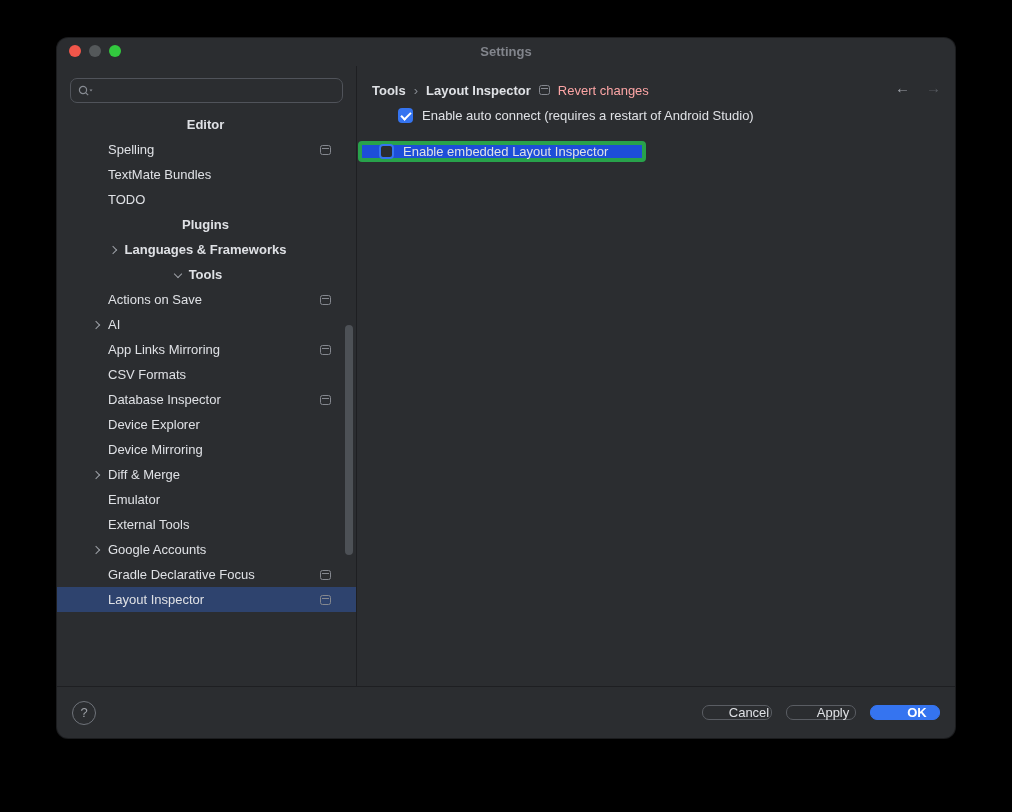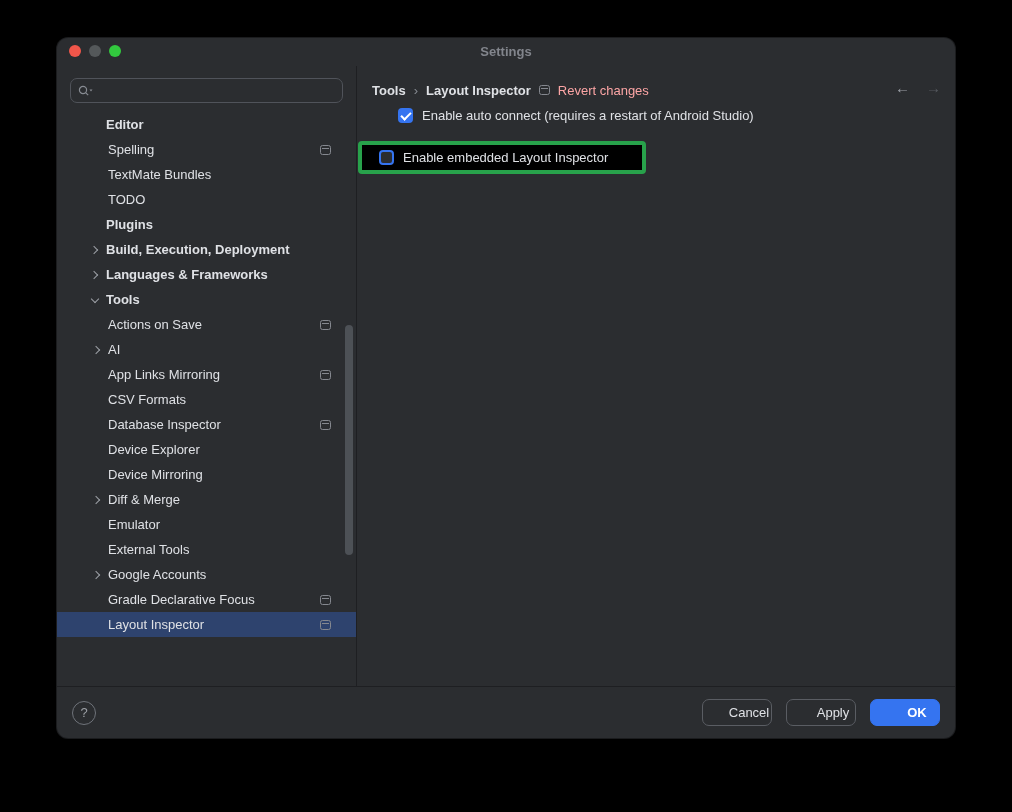--- a/index.html
+++ b/index.html
@@ -29,21 +29,21 @@
   
   .search-box { margin:12px 13px 10px; height:25px; border:1px solid #50535a;
     border-radius:7px; display:flex; align-items:center; padding:0 7px; gap:3px; }
   .search-box svg { flex:0 0 auto; }
   .search-box input { flex:1; background:transparent; border:none; outline:none;
     color:#dfe1e5; font:inherit; min-width:0; }
 
   
   .tree { position:absolute; left:0; right:0; top:46px; bottom:0; overflow:hidden; }
   .row { height:25px; display:flex; align-items:center; padding-right:25px; cursor:default; }
-  .row.top   { padding-left:30px; font-weight:700; }
+  .row.top   { padding-left:4px; font-weight:700;justify-content:center; }
   .row.child { padding-left:32px;text-align:right; }
   .slot { width:16px; height:16px; flex:0 0 auto; display:flex; align-items:center; justify-content:center; margin-right:3px; }
   .chev { width:6px; height:6px; border-right:1.5px solid #9da0a6; border-bottom:1.5px solid #9da0a6; }
   .chev.right { transform:rotate(-45deg); margin-left:-2px; }
   .chev.down  { transform:rotate(45deg); margin-top:-2px; }
   .row .lbl { white-space:nowrap; }
   .row.selected { background:#2e436e; }
   .proj-icon { margin-left:auto; flex:0 0 auto; width:11px; height:10px;
     border:1px solid #85888f; border-radius:2.5px; position:relative; }
   .proj-icon::after { content:""; position:absolute; left:1px; right:1px; top:2px;
@@ -65,32 +65,32 @@
   .arrow-fwd  { color:#56595f; }
 
   .opt-row { position:absolute; display:flex; align-items:center; gap:9px; }
   .opt-row.first { left:21px; top:42px;padding-left:20px; }
   .cb { width:15px; height:15px; border-radius:4px; flex:0 0 auto; position:relative; }
   .cb.checked { background:#3574f0; }
   .cb.checked::after { content:""; position:absolute; left:5px; top:2px; width:4px; height:8px;
     border-right:2px solid #fff; border-bottom:2px solid #fff; transform:rotate(45deg); }
   .cb.unchecked { background:#2b2d30; border:2px solid #3574f0; }
 
-  .green-box { position:absolute; left:1px; top:75px; width:288px; height:33px;
-    border:4px solid #28a24b; border-radius:4px; background:#000000;
+  .green-box { position:absolute; left:1px; top:75px; width:288px; height:21px;
+    border:4px solid #28a24b; border-radius:4px; background:#1d4ed8;
     display:flex; align-items:center; gap:9px; padding-left:17px; }
 
   
   .footer { flex:0 0 52px; border-top:1px solid #1e1f22; display:flex; align-items:center;
     padding:0 15px; }
   .help-circle { width:24px; height:24px; border:1px solid #6f737a; border-radius:50%;
     color:#9da0a6; display:flex; align-items:center; justify-content:center;
     font-size:13px; cursor:pointer; }
   .btn-group { margin-left:auto; display:flex; gap:14px; }
-  .btn { min-width:70px; height:27px; border-radius:7px; font:inherit;
+  .btn { min-width:70px; height:15px; border-radius:7px; font:inherit;
     display:flex; align-items:center; justify-content:center; cursor:pointer;padding-left:24px; }
   .btn.ghost { background:transparent; border:1px solid #5a5d63; color:#dfe1e5; }
   .btn.primary { background:#3574f0; border:1px solid #3574f0; color:#ffffff; font-weight:700; }
 </style>
 </head>
 <body>
 
 <div class="window">
 
   <div class="titlebar">
@@ -133,26 +133,20 @@
             <span class="lbl">TODO</span>
           </div>
         <div class="row top">
             <span class="slot"></span>
             <span class="lbl">Plugins</span>
           </div>
         <div class="row top">
             <span class="slot">
               <span class="chev right"></span>
             </span>
-            <span class="lbl">Build, Execution, Deployment</span>
-          </div>
-        <div class="row top">
-            <span class="slot">
-              <span class="chev right"></span>
-            </span>
             <span class="lbl">Languages &amp; Frameworks</span>
           </div>
         <div class="row top">
             <span class="slot">
               <span class="chev down"></span>
             </span>
             <span class="lbl">Tools</span>
           </div>
         <div class="row child">
             <span class="slot"></span>

